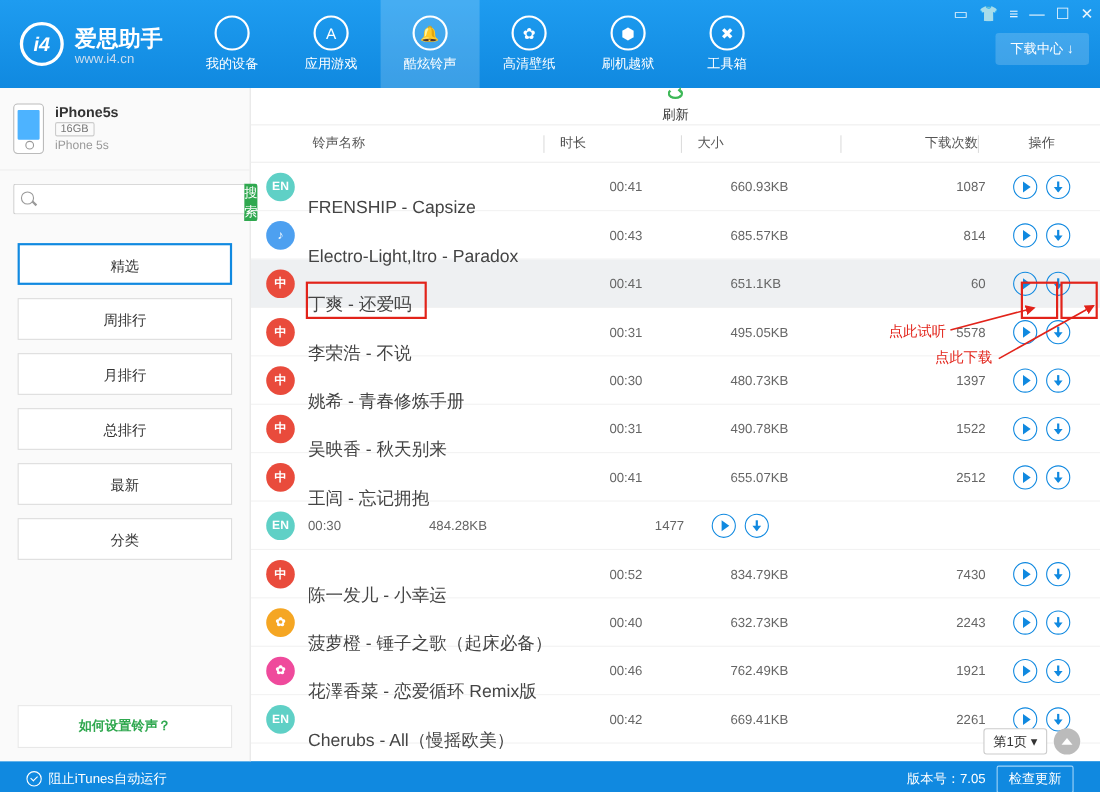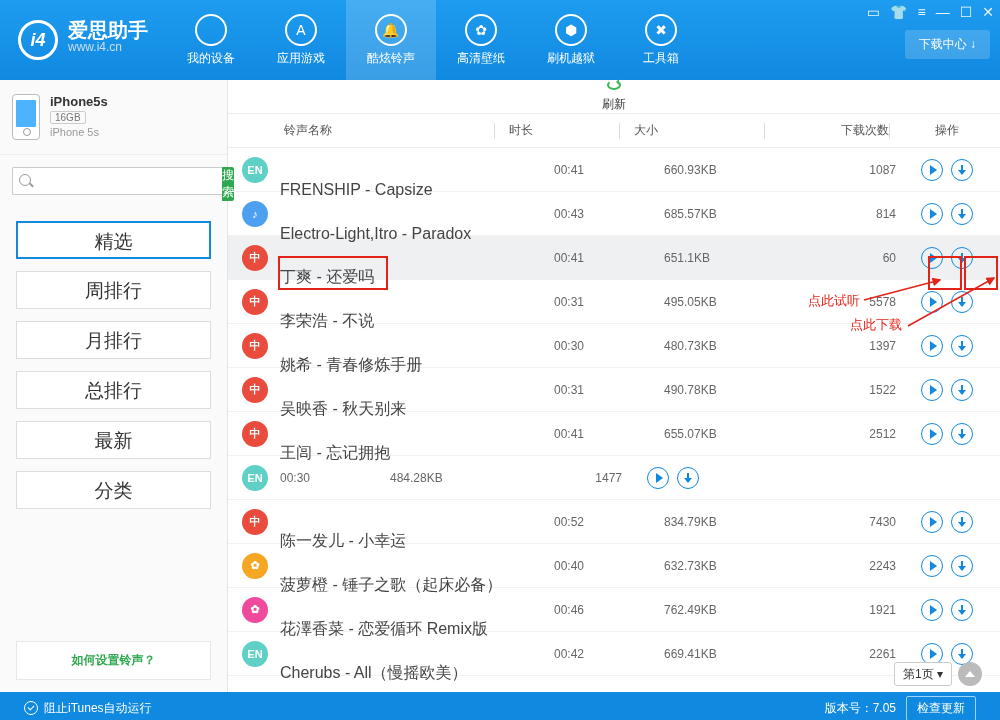--- a/index.html
+++ b/index.html
@@ -1,20 +1,20 @@
 <!DOCTYPE html>
 <html><head>
 <meta charset="utf-8">
 <style>
 * { margin: 0; padding: 0; box-sizing: border-box; font-family: "Microsoft YaHei", Arial, sans-serif; }
 body { width: 1000px; height: 720px; overflow: hidden; background: #fff; font-size: 12px; color: #333; }
 
 
 .header { height: 80px; background: linear-gradient(#1e9cf0, #1089e0); display: flex; align-items: center; color: #fff; position: relative; }
-.logo-block { display: flex; align-items: flex-start; padding: 0 18px; gap: 10px; }
+.logo-block { display: flex; align-items: flex-end; padding: 0 18px; gap: 10px; }
 .logo-ring { width: 40px; height: 40px; border: 3px solid #fff; border-radius: 50%; display: flex; align-items: center; justify-content: center; font-size: 18px; font-weight: bold; font-style: italic; }
 .logo-text { font-size: 20px; font-weight: bold; line-height: 1; }
 .logo-url { font-size: 12px; color: #cde; }
 .nav { display: flex; height: 100%; }
 .nav-item { width: 90px; display: flex; flex-direction: column; align-items: center; justify-content: center; gap:4px; cursor: pointer; font-size: 12px; }
 .nav-item.active { background: rgba(255,255,255,0.18); }
 .nav-icon { width: 32px; height: 32px; border: 2px solid #fff; border-radius: 50%; display: flex; align-items: center; justify-content: center; font-size: 14px; }
 .win-ctrls { position: absolute; top: 4px; right: 6px; display: flex; gap: 10px; font-size: 14px; }
 .win-ctrls span { cursor: pointer; opacity: .9; }
 .dl-center { position: absolute; top: 30px; right: 10px; background: rgba(255,255,255,.18); padding: 6px 14px; border-radius: 3px; font-size: 12px; cursor:pointer; }
@@ -29,21 +29,21 @@
 .device-name { font-weight: bold; font-size: 13px; }
 .device-badge { display:inline-block; border:1px solid #ccc; font-size:10px; padding:0 4px; color:#777; border-radius:2px; margin-top:2px;}
 .device-sub { color: #999; font-size: 11px; margin-top:2px;}
 .search-row { padding: 12px; display: flex; }
 .search-row input { flex:1; height: 28px; border:1px solid #ccc; border-right: none; border-radius: 2px 0 0 2px; padding: 0 6px 0 26px; background: #fff; }
 .search-wrap{position:relative;flex:1;}
 .search-wrap::before{content:"";position:absolute;left:7px;top:7px;width:10px;height:10px;border:1.5px solid #999;border-radius:50%;}
 .search-wrap::after{content:"";position:absolute;left:17px;top:17px;width:5px;height:1.5px;background:#999;transform:rotate(45deg);}
 .search-btn { width: 44px; background: #2fa84f; color: #fff; border:none; border-radius:0 2px 2px 0; cursor:pointer; font-size:12px;}
 .cat-list { padding: 8px 16px; }
-.cat-item { height: 38px; line-height: 38px; text-align: center; border: 1px solid #ddd; font-size: 19px; margin-bottom: 12px; background:#fff; cursor:pointer; }
+.cat-item { height: 38px; line-height: 38px; text-align: center; border: 1px solid #ddd; font-size: 13px; margin-bottom: 12px; background:#fff; cursor:pointer; }
 .cat-item.selected { border: 2px solid #1089e0; color:#333; }
 .help-link { margin: auto 16px 12px; text-align:center; color:#2fa84f; font-weight:bold; padding: 10px 0; border:1px solid #e8e8e8; background:#fff; cursor:pointer;}
 
 .main { flex:1; display:flex; flex-direction:column; position:relative; }
 .refresh-bar { height: 34px; display:flex; align-items:center; padding:0 14px; gap:6px; border-bottom:1px solid #eee; color:#333;flex-direction:column;}
 .refresh-icon{width:14px;height:14px;border:2px solid #3db857;border-radius:50%;border-top-color:transparent;position:relative;}
 .refresh-icon::after{content:"";position:absolute;top:-3px;left:4px;border:3px solid transparent;border-right-color:#3db857;}
 
 .table-head { height: 34px; display:flex; align-items:center; font-size:12px; color:#555; border-bottom:1px solid #eee; padding-right:10px;}
 .col-name{flex:1; padding-left:56px;}

